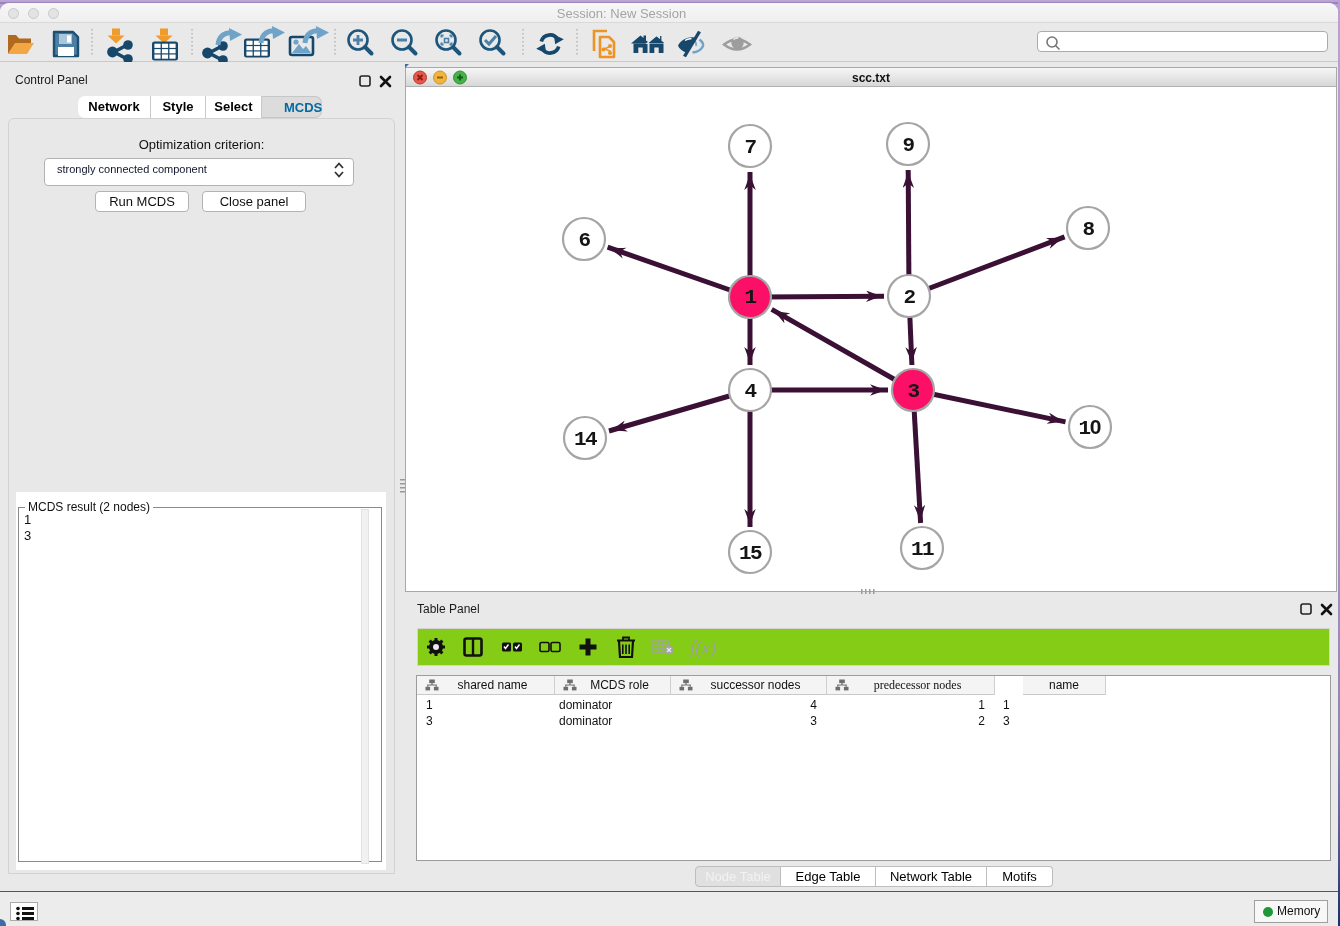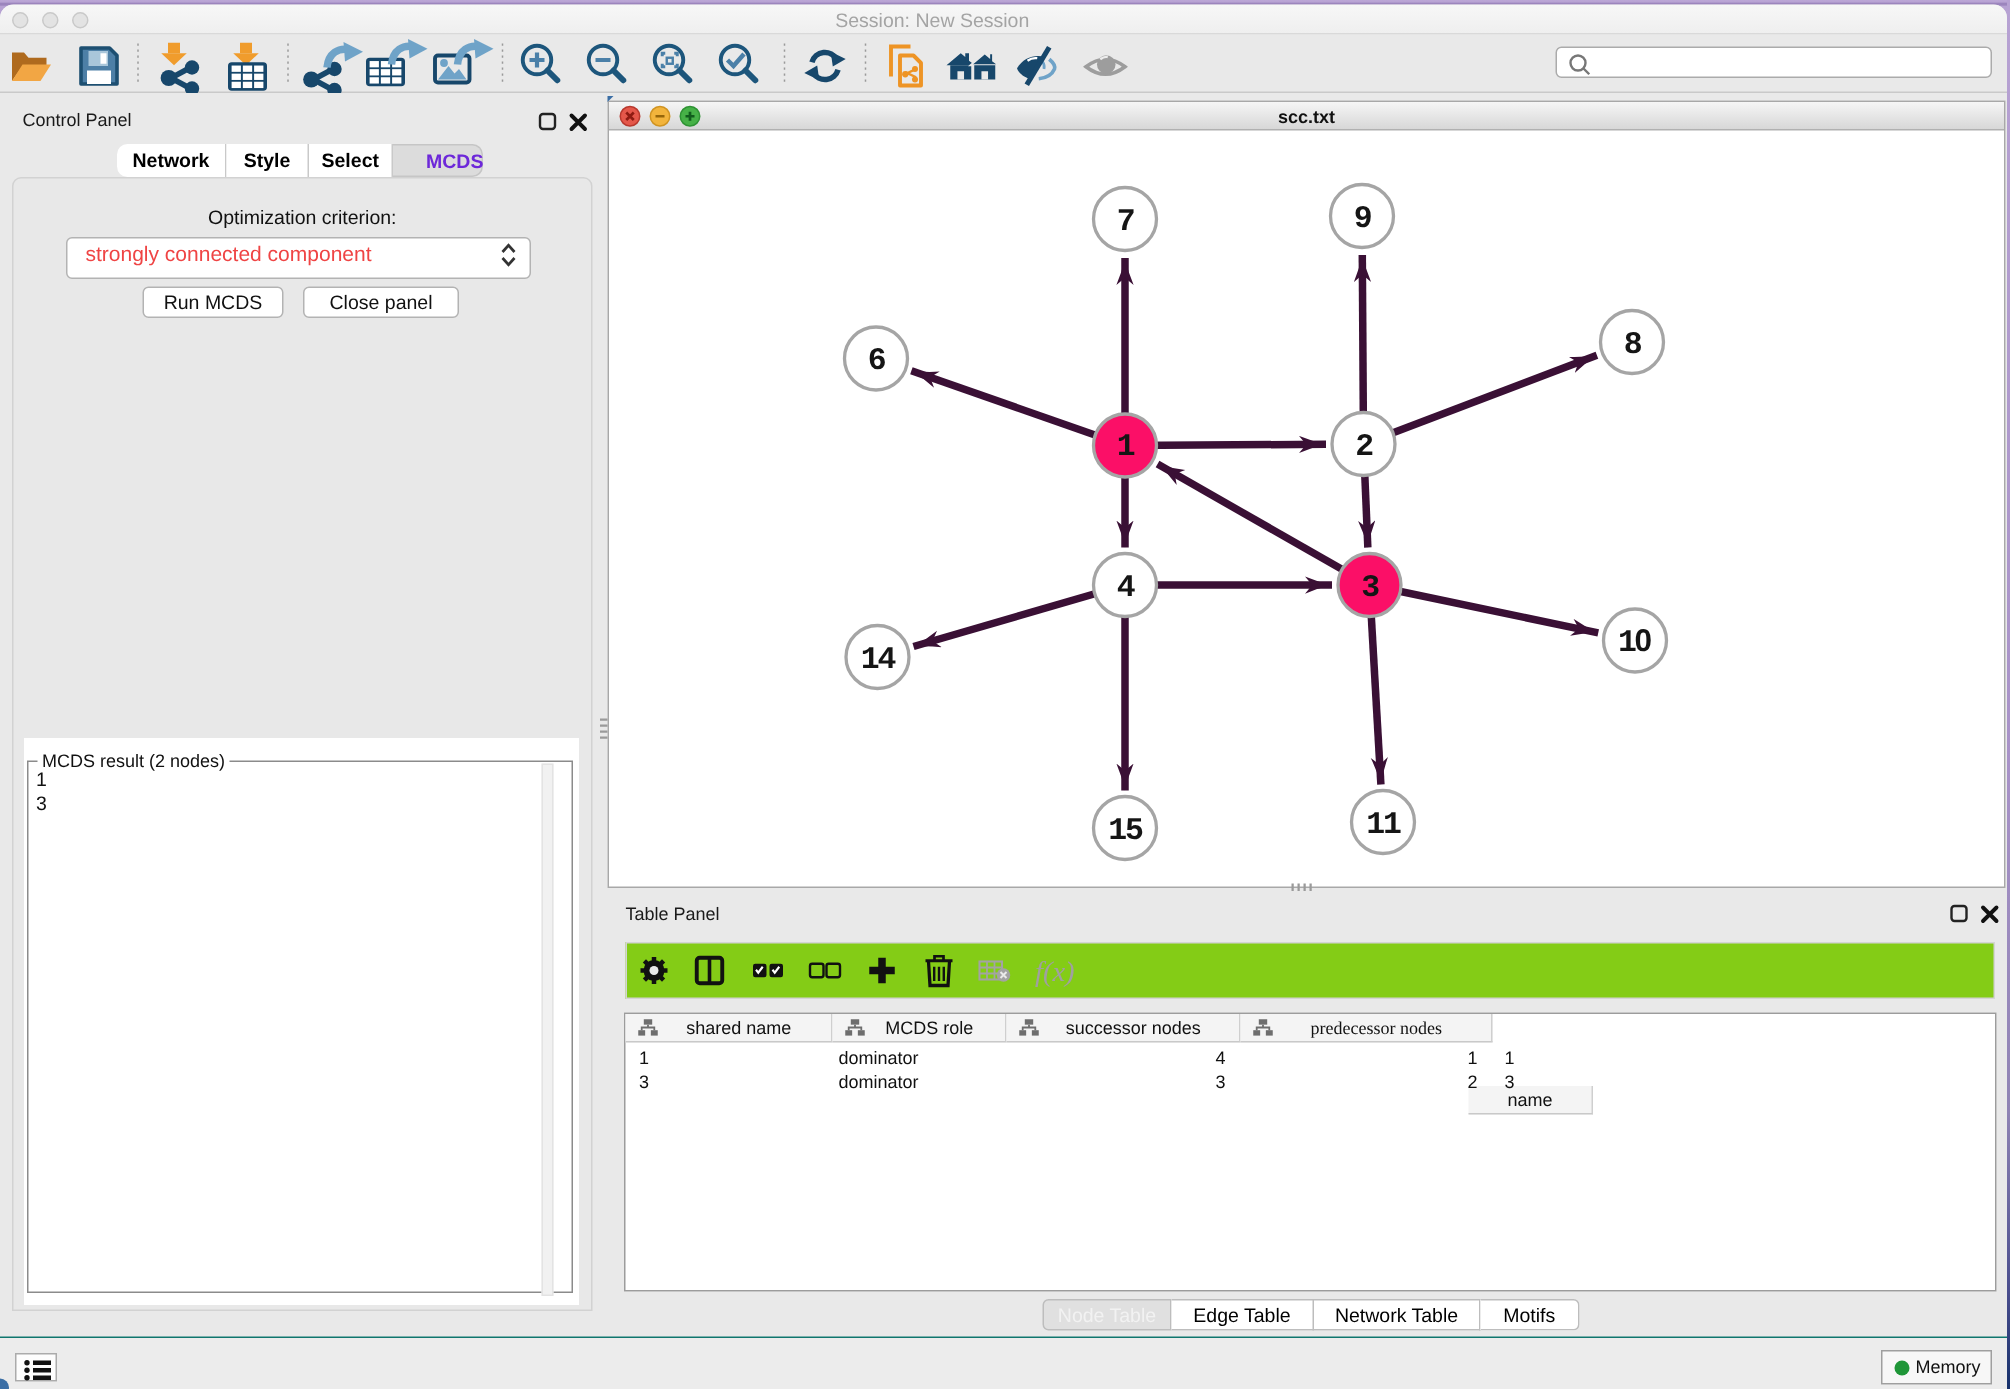--- a/index.html
+++ b/index.html
@@ -22,29 +22,29 @@
   #toolbar { position:absolute; left:0; top:20px; width:1338px; height:39px;
              background:#e9e9e9; border-bottom:1px solid #c9c9c9; }
   #search { position:absolute; left:1037px; top:8px; width:291px; height:21px;
             background:#fff; border:1px solid #ababab; border-radius:4px; }
   
   #cp { position:absolute; left:0; top:60px; width:403px; height:828px; background:#e9e9e9; }
   #cp-title { position:absolute; left:15px; top:10px; font-size:12px; color:#1a1a1a; }
   #cp-tabs { position:absolute; left:78px; top:33px; height:22px; }
   .tab { float:left; height:22px; background:#fff; color:#000; font-size:13px; font-weight:bold;
          line-height:22px; text-align:center; border-right:1px solid #c9c9c9; }
-  .tab.sel { background:#dcdcdc; color:#6d28d9; border:1px solid #c6c6c6; border-left:none;
+  .tab.sel { background:#dcdcdc; color:#0369a1; border:1px solid #c6c6c6; border-left:none;
              border-radius:0 7px 7px 0;padding-left:22px; }
   #cp-inner { position:absolute; left:8px; top:55px; width:387px; height:756px;
               background:#e8e8e8; border:1px solid #d2d2d2; border-radius:6px 6px 0 0; }
   #opt-label { position:absolute; left:0; top:74px; width:100%; text-align:center;
                font-size:13px; color:#111; }
   #dropdown { position:absolute; left:44px; top:95px; width:310px; height:28px;
               background:#fff; border:1px solid #b3b3b3; border-radius:4px;
-              font-size:14px; line-height:20px; padding-left:12px; color:#ef4444; }
+              font-size:11px; line-height:20px; padding-left:12px; color:#0f172a; }
   .btn { position:absolute; height:21px; background:#fff; border:1px solid #b3b3b3;
          border-radius:4px; font-size:13px; text-align:center; line-height:19px; color:#111; }
   #result-wrap { position:absolute; left:16px; top:429px; width:370px; height:378px;
                  background:#fff; }
   #result-box { position:absolute; left:2px; top:15px; width:364px; height:355px;
                 border:1px solid #8b8b8b; }
   #result-legend { position:absolute; left:6px; top:-8px; background:#fff;
                    font-size:12px; color:#111; padding:0 3px; }
   #result-scroll { position:absolute; right:12px; top:1px; width:8px; height:355px; background:#f1f1f1; border:1px solid #e3e3e3;}
   
@@ -426,21 +426,21 @@
           </defs>
         <use href="#hi" x="15" y="9"></use>
         <use href="#hi" x="153" y="9"></use>
         <use href="#hi" x="269" y="9"></use>
         <use href="#hi" x="425" y="9"></use>
       </svg>
       <div class="th" style="left:0; width:138px;"><span style="padding-left:14px">shared name</span></div>
       <div class="th" style="left:138px; width:116px;"><span style="padding-left:14px">MCDS role</span></div>
       <div class="th" style="left:254px; width:156px;"><span style="padding-left:14px">successor nodes</span></div>
       <div class="th" style="left:410px; width:168px;font-family:Liberation Serif, serif;"><span style="padding-left:14px">predecessor nodes</span></div>
-      <div class="th" style="left:562px; width:83px;margin-top:48px;">name</div>
+      <div class="th" style="left:606px; width:83px;">name</div>
       <div class="td" style="left:9px; top:21px;">1</div>
       <div class="td" style="left:142px; top:21px;">dominator</div>
       <div class="td" style="left:254px; top:21px; width:146px; text-align:right;">4</div>
       <div class="td" style="left:410px; top:21px; width:158px; text-align:right;">1</div>
       <div class="td" style="left:586px; top:21px;">1</div>
       <div class="td" style="left:9px; top:37px;">3</div>
       <div class="td" style="left:142px; top:37px;">dominator</div>
       <div class="td" style="left:254px; top:37px; width:146px; text-align:right;">3</div>
       <div class="td" style="left:410px; top:37px; width:158px; text-align:right;">2</div>
       <div class="td" style="left:586px; top:37px;">3</div>

